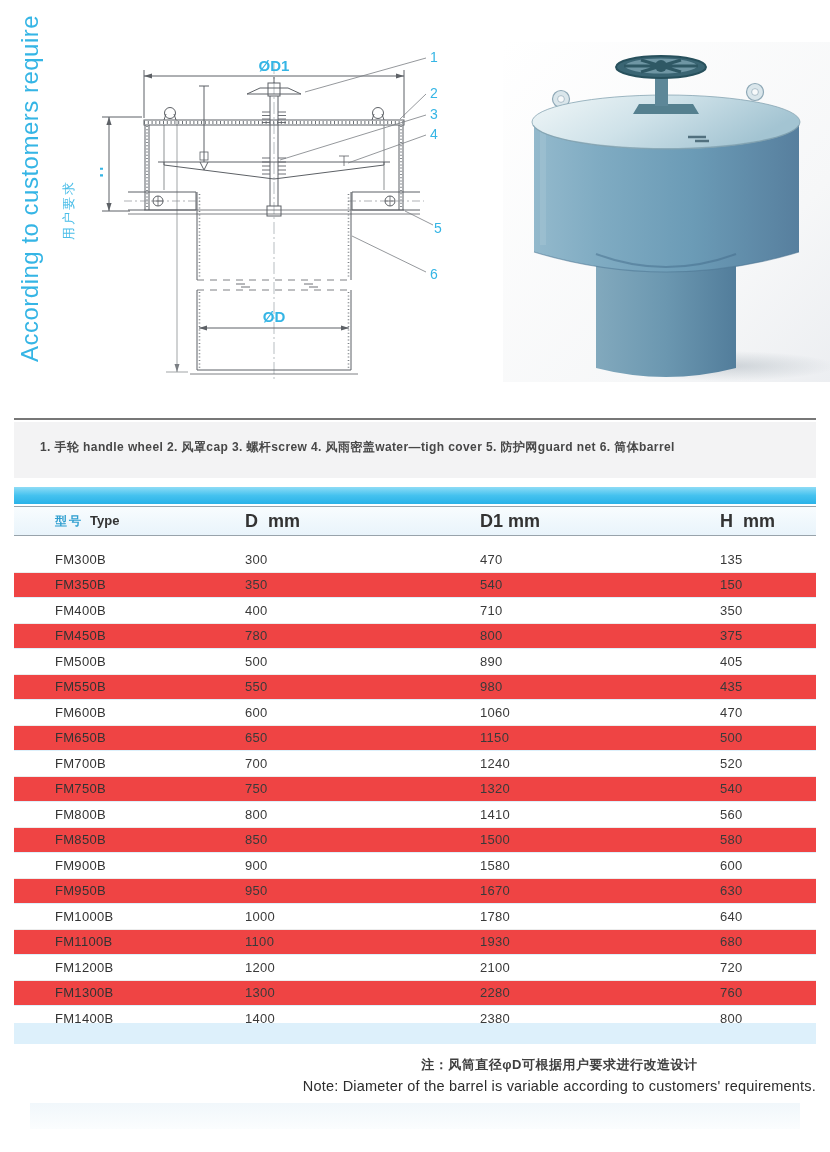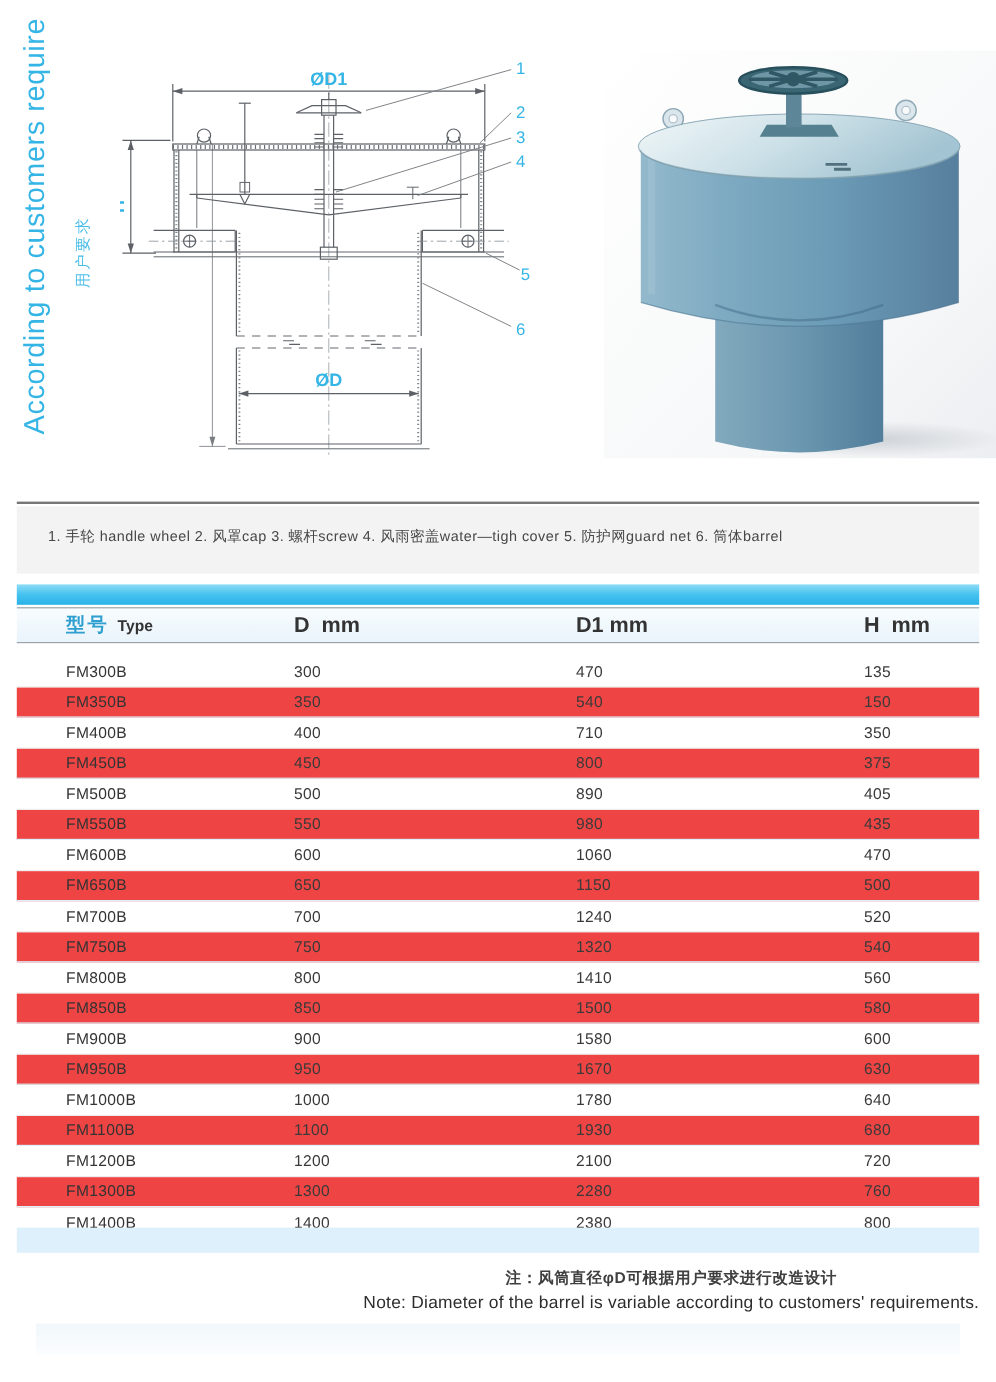--- a/index.html
+++ b/index.html
@@ -11,31 +11,31 @@
   .side-zh{position:absolute;left:60px;top:240px;width:120px;transform:rotate(-90deg);
            transform-origin:0 0;font-size:13px;color:#4abde8;white-space:nowrap;letter-spacing:2px;}
   
   .drawing{position:absolute;left:100px;top:40px;width:360px;height:345px;}
   .photo{position:absolute;left:503px;top:42px;width:327px;height:340px;}
   
   .brand{position:absolute;left:14px;top:388px;font-size:24px;font-weight:700;color:#1d1d1d;letter-spacing:1px;}
   .brand-rule{position:absolute;left:14px;top:418px;width:802px;border-top:2px solid #777;}
   
   .legend-band{position:absolute;left:14px;top:422px;width:802px;height:56px;background:#f3f3f4;}
-  .legend-text{padding:17px 0 0 26px;font-size:12px;font-weight:400;color:#474747;letter-spacing:.4px;}
+  .legend-text{padding:17px 0 0 26px;font-size:12px;font-weight:700;color:#474747;letter-spacing:.4px;}
   
   .accent-bar{position:absolute;left:14px;top:487px;width:802px;height:17px;
               background:linear-gradient(180deg,#8edcf6 0%,#45c2ef 50%,#29b2e8 100%);}
   
   .thead{position:absolute;left:14px;top:506px;width:802px;height:30px;display:grid;
          grid-template-columns:217px 235px 240px 1fr;align-items:center;
          background:linear-gradient(180deg,#f8fcfe,#e9f4fb);
          border-top:1px solid #98a3ab;border-bottom:1px solid #98a3ab;box-sizing:border-box;}
   .h-type{padding-left:41px;display:flex;align-items:baseline;gap:7px;}
-  .h-type .zh{font-size:16px;font-weight:700;color:#2f9fd0;letter-spacing:2px;}
+  .h-type .zh{font-size:12px;font-weight:700;color:#2f9fd0;letter-spacing:2px;}
   .h-type .en{font-size:13px;font-weight:700;color:#333;}
   .hcol{padding-left:14px;font-size:18px;font-weight:700;color:#333;white-space:pre;}
   .tbody{position:absolute;left:14px;top:547px;width:802px;}
   .trow{display:grid;grid-template-columns:217px 235px 240px 1fr;height:25.5px;align-items:center;
         font-size:13px;color:#3a3a3a;border-bottom:1px solid #ececec;box-sizing:border-box;}
   .trow.alt{background:#ef4444;border-bottom-color:#ddf0fb;}
   .tc{letter-spacing:.3px;}
   .tc.c0{padding-left:41px;font-weight:400;color:#333;}
   .tc.c1,.tc.c2,.tc.c3{padding-left:14px;}
   .tail-row{position:absolute;left:14px;top:1023px;width:802px;height:21px;background:#ddf0fb;}
@@ -271,21 +271,21 @@
         <span class="tc c3">150</span>
       </div>
       <div class="trow">
         <span class="tc c0">FM400B</span>
         <span class="tc c1">400</span>
         <span class="tc c2">710</span>
         <span class="tc c3">350</span>
       </div>
       <div class="trow alt">
         <span class="tc c0">FM450B</span>
-        <span class="tc c1">450</span>
+        <span class="tc c1">780</span>
         <span class="tc c2">800</span>
         <span class="tc c3">375</span>
       </div>
       <div class="trow">
         <span class="tc c0">FM500B</span>
         <span class="tc c1">500</span>
         <span class="tc c2">890</span>
         <span class="tc c3">405</span>
       </div>
       <div class="trow alt">

